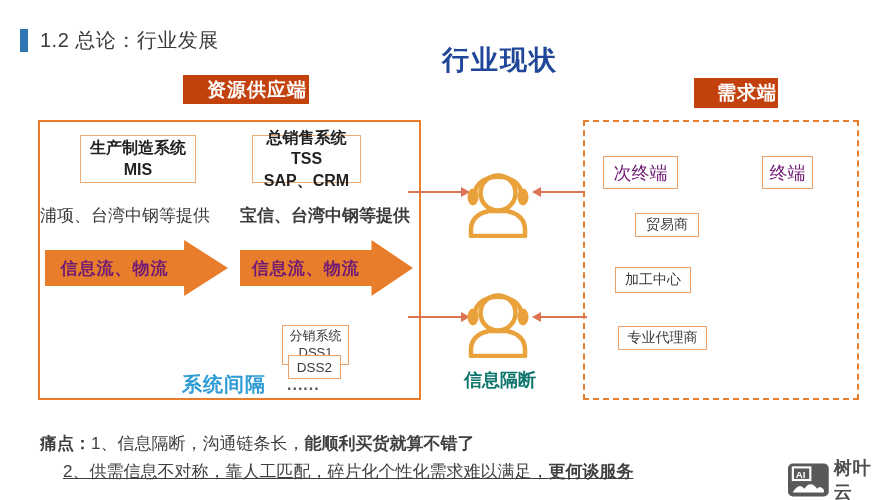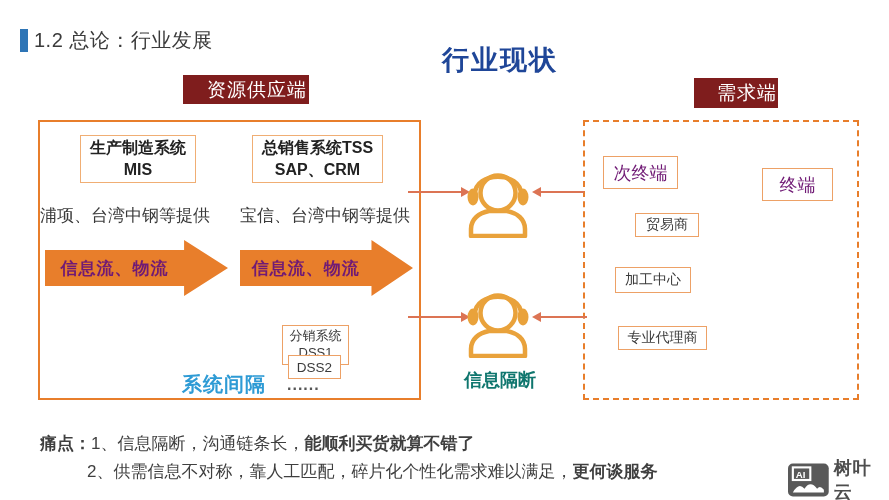--- a/index.html
+++ b/index.html
@@ -2,39 +2,39 @@
 <html><head>
 <meta charset="utf-8">
 <style>
   * { margin:0; padding:0; box-sizing:border-box; }
   html,body { background:#fff; }
   body { font-family:"Liberation Sans","DejaVu Sans",sans-serif; }
   .canvas { position:relative; width:889px; height:500px; background:#fff; overflow:hidden; }
 
   
   .title-bar { position:absolute; left:20px; top:29px; width:8px; height:23px; background:#2E75B6; }
-  .page-title { position:absolute; left:34px; top:27px; font-size:20px; color:#3b3b3b; letter-spacing:.5px; }
+  .page-title { position:absolute; left:40px; top:27px; font-size:20px; color:#3b3b3b; letter-spacing:.5px; }
   .heading { position:absolute; left:390px; top:42px; width:220px; text-align:center;
              font-size:27px; font-weight:bold; color:#1F4698; letter-spacing:2px; }
 
   
-  .badge { position:absolute; background:#7f1d1d; color:#fff; font-weight:normal; font-size:19px;
+  .badge { position:absolute; background:#c2410c; color:#fff; font-weight:bold; font-size:19px;
            display:flex; align-items:center; justify-content:center; letter-spacing:1px;padding-left:22px; }
   .badge-supply { left:183px; top:75px; width:126px; height:29px; }
   .badge-demand { left:694px; top:78px; width:84px; height:30px; }
 
   
   .supply-box { position:absolute; left:38px; top:120px; width:383px; height:280px; border:2px solid #E87E2B; background:#fff; }
   .sys-box { position:absolute; border:1px solid #F0AE74; background:#fff; display:flex; flex-direction:column;
              align-items:center; justify-content:center; font-size:16px; font-weight:bold; color:#222; line-height:1.35; text-align:center; }
   .sys-box-1 { left:80px; top:135px; width:116px; height:48px; }
-  .sys-box-2 { left:252px; top:135px; width:131px; height:48px;text-align:center; }
+  .sys-box-2 { left:252px; top:135px; width:109px; height:48px;text-align:center; }
   .provider { position:absolute; font-size:17px; color:#3a3a3a; }
   .provider-1 { left:40px; top:204px; }
-  .provider-2 { left:240px; top:204px; }
+  .provider-2 { left:240px; top:204px;font-weight:bold; }
 
   .big-arrow { position:absolute; top:240px; height:56px; background:#E87E2B;
                clip-path:polygon(0 18%,76% 18%,76% 0,100% 50%,76% 100%,76% 82%,0 82%); }
   .big-arrow-1 { left:45px; width:183px; }
   .big-arrow-2 { left:240px; width:173px; }
   .big-arrow .flow-label { position:absolute; left:0; top:0; width:76%; height:100%; display:flex;
                align-items:center; justify-content:center; color:#701a75; font-size:17px; font-weight:bold; letter-spacing:1px; }
 
   .dss1-box { position:absolute; left:282px; top:301px; width:67px; height:40px; border:1px solid #EDA166;
               display:flex; flex-direction:column; align-items:center; justify-content:center;
@@ -42,21 +42,21 @@
   .dss2-box { position:absolute; left:288px; top:355px; width:53px; height:24px; border:1px solid #EDA166;
               display:flex; align-items:center; justify-content:center; font-size:13.5px; color:#3a3a3a; background:#fff; }
   .dots { position:absolute; left:287px; top:376px; font-size:16px; font-weight:bold; color:#555; letter-spacing:1px; }
   .gap-label { position:absolute; left:182px; top:371px; font-size:20px; font-weight:bold; color:#2E9BD5; letter-spacing:1px; }
 
   
   .demand-box { position:absolute; left:583px; top:120px; width:276px; height:280px; border:2px dashed #E87E2B; background:#fff; }
   .terminal-box { position:absolute; border:1px solid #EDA166; background:#fff; display:flex; align-items:center;
                   justify-content:center; font-size:18px; font-weight:normal; color:#701a75; }
   .terminal-sub { left:603px; top:156px; width:75px; height:33px; }
-  .terminal-main { left:762px; top:168px; width:71px; height:33px; }
+  .terminal-main { left:762px; top:156px; width:51px; height:33px; }
   .member-box { position:absolute; border:1px solid #EDA166; background:#fff; display:flex; align-items:center;
                 justify-content:center; font-size:14px; color:#3a3a3a; }
   .member-1 { left:613px; top:213px; width:64px; height:24px;margin-left:22px; }
   .member-2 { left:615px; top:267px; width:76px; height:26px; }
   .member-3 { left:618px; top:326px; width:89px; height:24px; }
 
   
   .connector { position:absolute; height:2px; background:#DC7454; }
   .head-right { position:absolute; width:0; height:0; border-left:9px solid #DC7454;
                 border-top:5px solid transparent; border-bottom:5px solid transparent; }
@@ -67,21 +67,21 @@
   .agent-1 { top:168px; }
   .agent-2 { top:288px; }
 
   .mid-caption { position:absolute; left:410px; width:180px; text-align:center; font-size:18px;
                  font-weight:bold; color:#0f766e;margin-top:8px; }
   .mid-caption-1 { top:360px; }
   .mid-caption-2 { top:382px; }
 
   
   .painpoints { position:absolute; left:40px; top:430px; font-size:17px; color:#3f3f3f; line-height:28px; }
-  .pp-line2 { margin-left:47px; }
+  .pp-line2 { margin-left:23px;text-decoration:underline; }
   .pp-bold { font-weight:bold; }
   .pp-label { font-weight:bold; }
 
   
   .logo { position:absolute; left:788px; top:456px; display:flex; align-items:center; gap:5px; }
   .logo-brand { font-size:18px; font-weight:bold; color:#4d4d4d; letter-spacing:1px; }
 </style>
 </head>
 <body>
 

